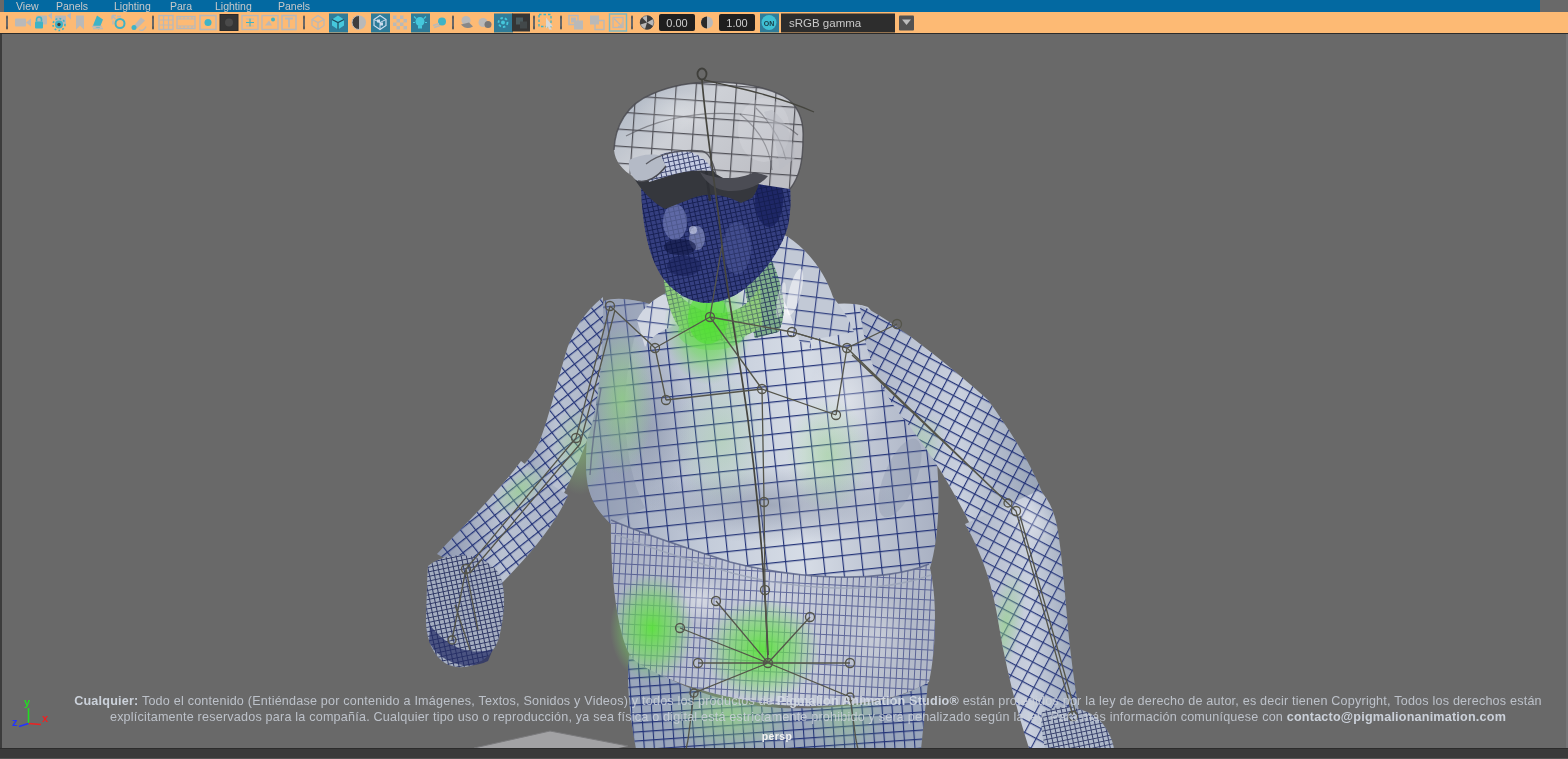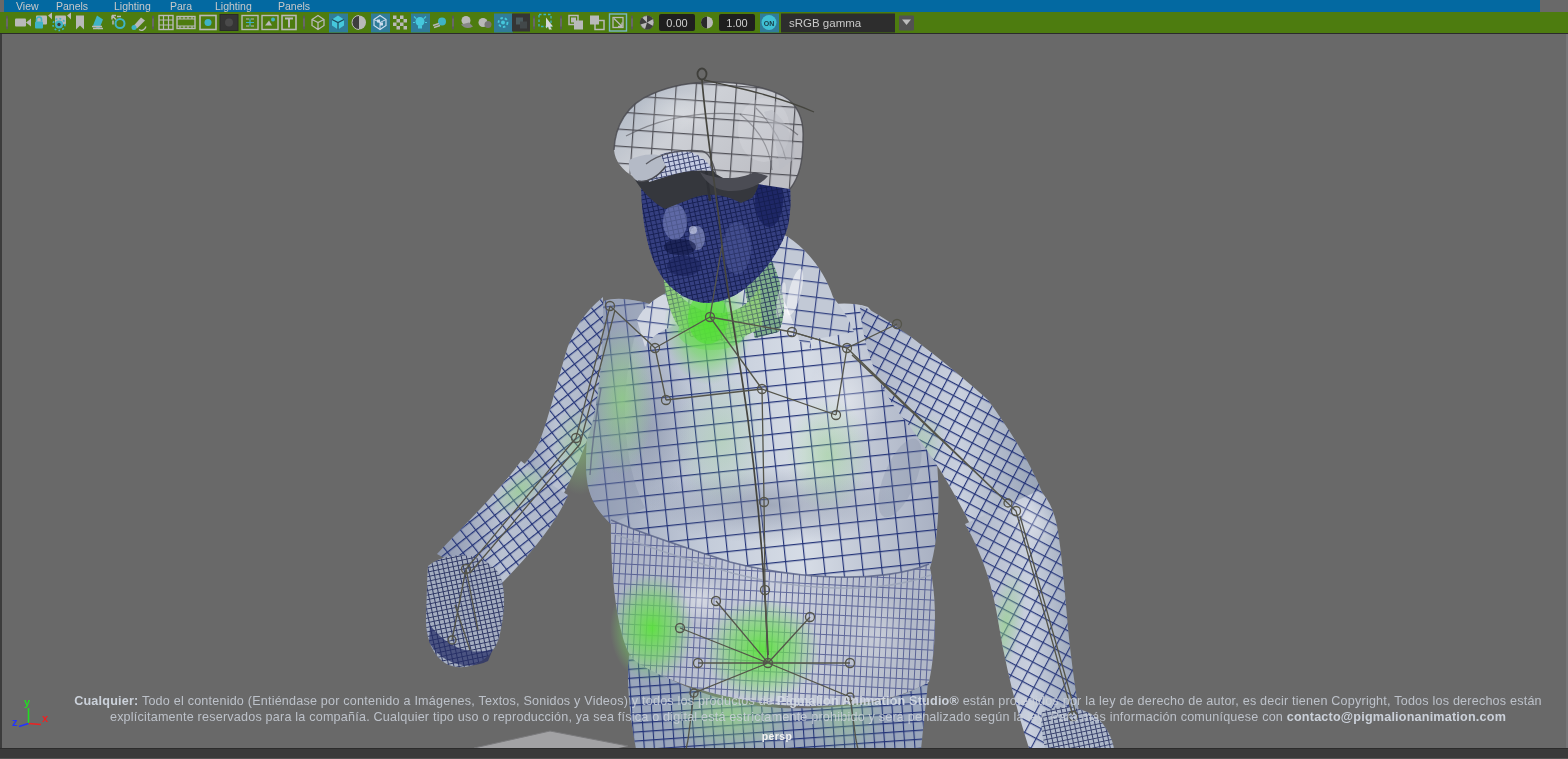--- a/index.html
+++ b/index.html
@@ -1,18 +1,18 @@
 <!DOCTYPE html>
 <html><head>
 <meta charset="utf-8">
 <style>
 html,body{margin:0;padding:0;width:1568px;height:759px;overflow:hidden;background:#696969;font-family:"Liberation Sans",sans-serif;}
 #menubar{position:absolute;left:4px;top:0;width:1536px;height:12px;background:#0369a1;}
 #menubar span{position:absolute;top:0;font-size:10.5px;line-height:12px;color:#c9c9c9;}
-#toolbar{position:absolute;left:0;top:12px;width:1568px;height:21px;background:#4d7c0f;border-bottom:1px solid #2b2b2b;}
+#toolbar{position:absolute;left:0;top:12px;width:1568px;height:21px;background:#fdba74;border-bottom:1px solid #2b2b2b;}
 #bottombar{position:absolute;left:0;top:748px;width:1568px;height:11px;background:#3a3a3a;border-top:1px solid #2c2c2c;}
 #bottombar .hl{position:absolute;left:0;top:9px;width:1568px;height:1px;background:#555;}
 .copy{position:absolute;width:1568px;text-align:center;color:rgba(203,209,219,0.85);font-size:12.6px;letter-spacing:0.2px;white-space:nowrap;}
 .copy b{font-weight:bold;color:rgba(212,218,228,0.92);}
 #persp{position:absolute;left:-7px;top:730px;width:1568px;text-align:center;color:#f2f2f2;font-size:10.5px;font-weight:bold;letter-spacing:0.4px;}
 </style>
 </head>
 <body>
 <svg id="scene" width="1568" height="759" viewBox="0 0 1568 759" style="position:absolute;left:0;top:0" xmlns="http://www.w3.org/2000/svg">
 <defs>

